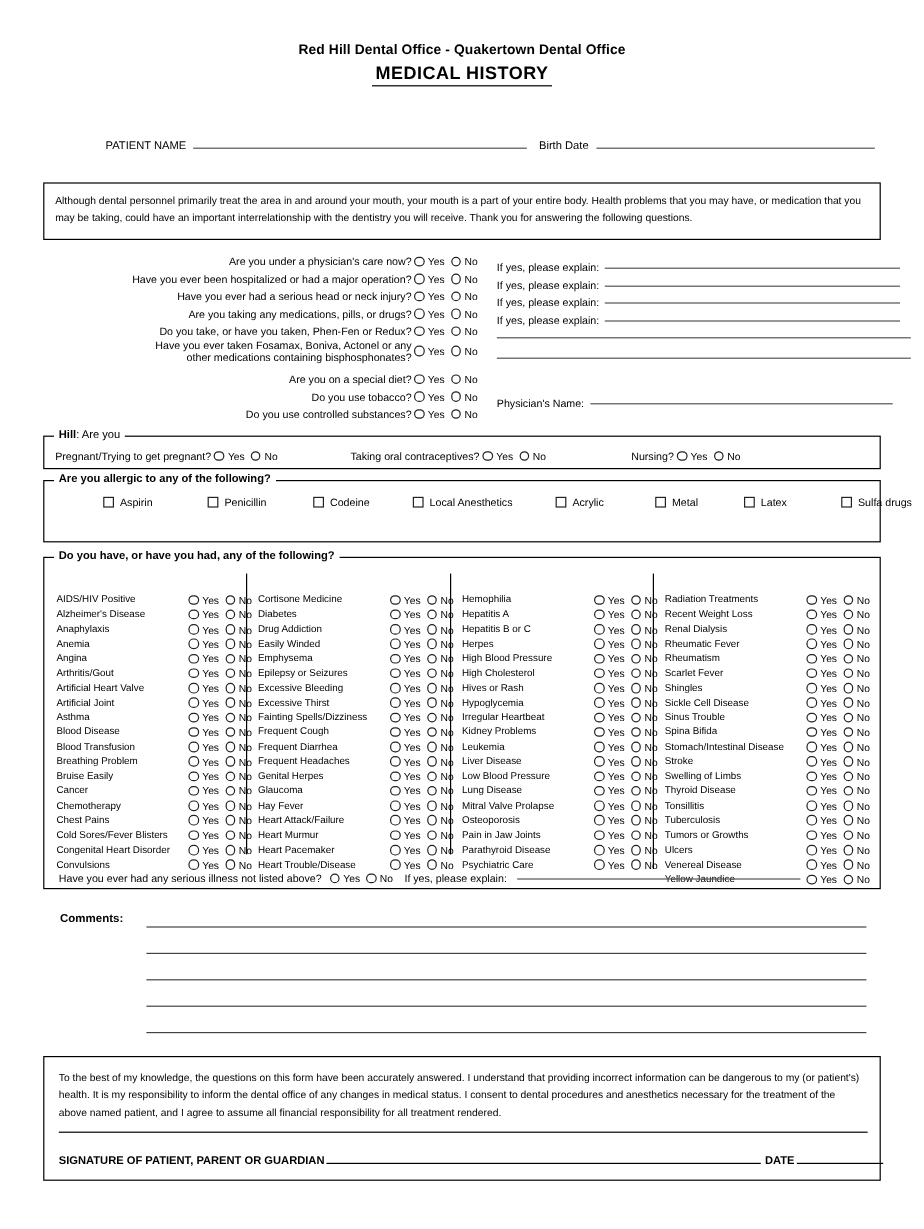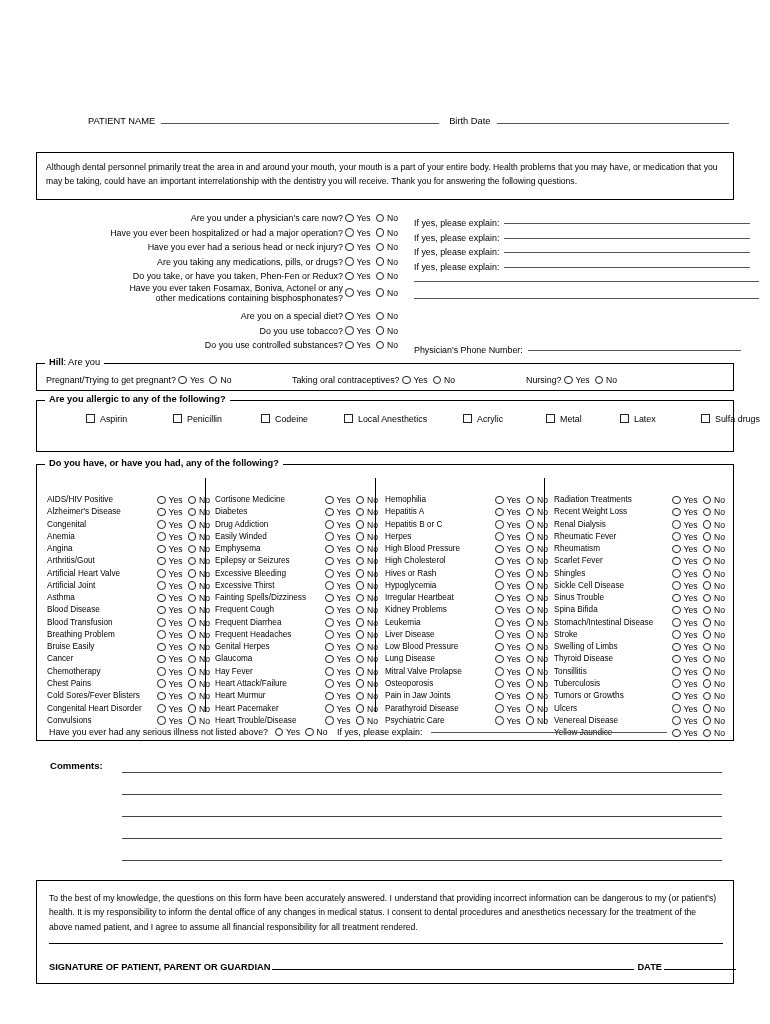--- a/index.html
+++ b/index.html
@@ -81,20 +81,24 @@
   .consent p{margin:0;padding:10px 12px 0 12px;font-size:8.6px;line-height:14.3px;}
   .sigrule{position:absolute;left:12px;top:62px;width:674px;border-bottom:1.6px solid #000;}
   .sigrow{position:absolute;left:12px;top:78px;width:676px;font-size:9.3px;font-weight:bold;
           display:flex;align-items:flex-end;white-space:nowrap;}
 </style>
 </head>
 <body>
 
 <div class="page">
 
+  <div class="hdr">
+    <div class="hdr-office">Red Hill Dental Office - Quakertown Dental Office</div>
+    <div><span class="hdr-title">MEDICAL HISTORY</span></div>
+  </div>
 
   <div class="nameline">
     <span class="lbl">PATIENT NAME</span>
     <span class="rule" style="width:278px;margin:0 0 2px 6px;"></span>
     <span class="lbl" style="margin-left:10px;">Birth Date</span>
     <span class="rule" style="width:232px;margin:0 0 2px 6px;"></span>
   </div>
 
   <div class="box intro">
     <p>Although dental personnel primarily treat the area in and around your mouth, your mouth is a part of your entire body.  Health problems that you may have, or medication that you may be taking, could have an important interrelationship with the dentistry you will receive.  Thank you for answering the following questions.</p>
@@ -131,25 +135,25 @@
         <div class="qyn"><span class="yn"><span class="radio"></span><span class="t">Yes</span><span class="radio"></span><span class="t2">No</span></span></div>
         <div class="qexp"><span class="rule" style="display:inline-block;width:345px;vertical-align:2px;"></span></div>
       </div>
       <div class="qrow" style="position: absolute; left: 0px; top: 98px; width: 700px;">
         <div class="qtext">Are you on a special diet?</div>
         <div class="qyn"><span class="yn"><span class="radio"></span><span class="t">Yes</span><span class="radio"></span><span class="t2">No</span></span></div>
       </div>
       <div class="qrow" style="position: absolute; left: 0px; top: 112.6px; width: 700px;">
         <div class="qtext">Do you use tobacco?</div>
         <div class="qyn"><span class="yn"><span class="radio"></span><span class="t">Yes</span><span class="radio"></span><span class="t2">No</span></span></div>
+        <div class="qexp"><span>Physician's Name:</span><span class="rule" style="display:inline-block;width:252px;margin-left:5px;vertical-align:2px;"></span></div>
       </div>
       <div class="qrow" style="position: absolute; left: 0px; top: 127.2px; width: 700px;">
         <div class="qtext">Do you use controlled substances?</div>
         <div class="qyn"><span class="yn"><span class="radio"></span><span class="t">Yes</span><span class="radio"></span><span class="t2">No</span></span></div>
-        <div class="qexp"><span>Physician's Phone Number:</span><span class="rule" style="display:inline-block;width:213px;margin-left:5px;vertical-align:2px;"></span></div>
       </div>
     </div>
 
   <div class="fbox women">
     <span class="flegend"><span>Hill</span><span class="norm">: Are you</span></span>
     <div class="wrow" style="width: 680px; height: 12px;">
         <span style="position: absolute; left: 0px; top: 0px; white-space: nowrap;"><span>Pregnant/Trying to get pregnant?</span> <span class="yn"><span class="radio"></span><span class="t">Yes</span><span class="radio"></span><span class="t2">No</span></span></span>
         <span style="position: absolute; left: 246px; top: 0px; white-space: nowrap;"><span>Taking oral contraceptives?</span> <span class="yn"><span class="radio"></span><span class="t">Yes</span><span class="radio"></span><span class="t2">No</span></span></span>
         <span style="position: absolute; left: 480px; top: 0px; white-space: nowrap;"><span>Nursing?</span> <span class="yn"><span class="radio"></span><span class="t">Yes</span><span class="radio"></span><span class="t2">No</span></span></span>
       </div>
@@ -175,21 +179,21 @@
         <div class="ccol" style="left: 10px; width: 168px;">
           <div class="crow">
             <span class="cname">AIDS/HIV Positive</span>
             <span class="cyn" style="left:110px;"><span class="yn"><span class="radio"></span><span class="t">Yes</span><span class="radio"></span><span class="t2">No</span></span></span>
           </div>
           <div class="crow">
             <span class="cname">Alzheimer's Disease</span>
             <span class="cyn" style="left:110px;"><span class="yn"><span class="radio"></span><span class="t">Yes</span><span class="radio"></span><span class="t2">No</span></span></span>
           </div>
           <div class="crow">
-            <span class="cname">Congenital</span>
+            <span class="cname">Anaphylaxis</span>
             <span class="cyn" style="left:110px;"><span class="yn"><span class="radio"></span><span class="t">Yes</span><span class="radio"></span><span class="t2">No</span></span></span>
           </div>
           <div class="crow">
             <span class="cname">Anemia</span>
             <span class="cyn" style="left:110px;"><span class="yn"><span class="radio"></span><span class="t">Yes</span><span class="radio"></span><span class="t2">No</span></span></span>
           </div>
           <div class="crow">
             <span class="cname">Angina</span>
             <span class="cyn" style="left:110px;"><span class="yn"><span class="radio"></span><span class="t">Yes</span><span class="radio"></span><span class="t2">No</span></span></span>
           </div>

